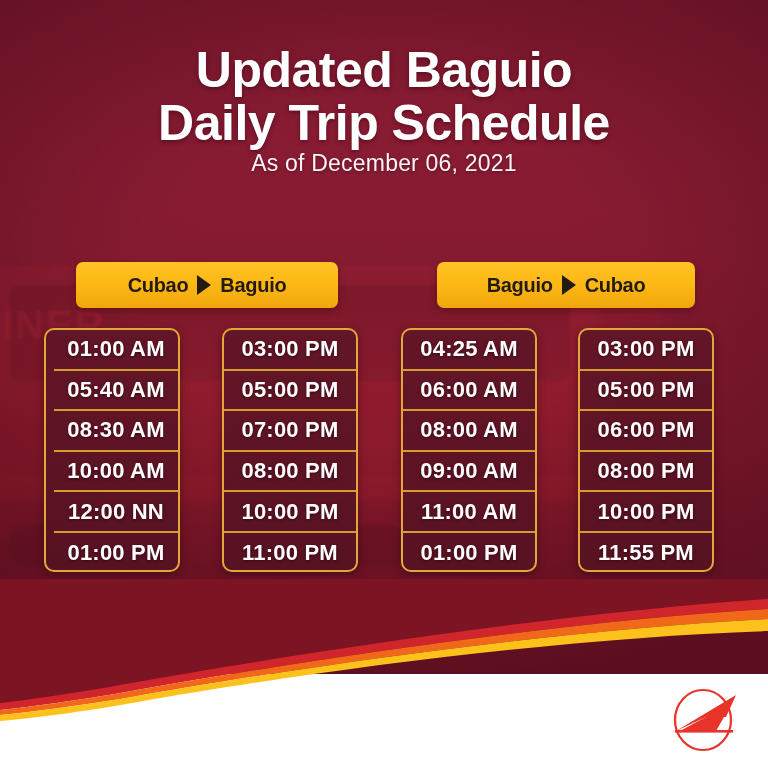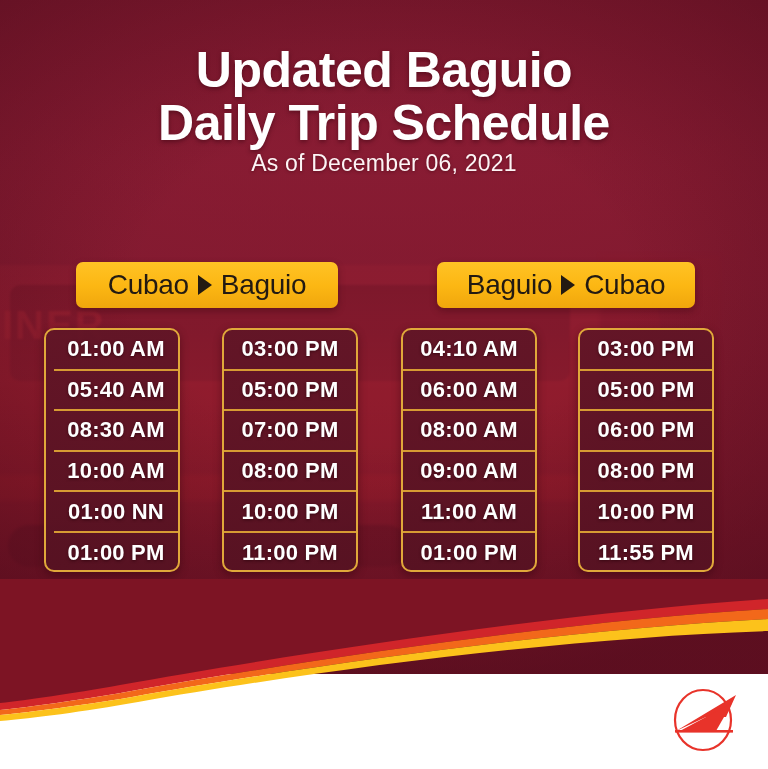--- a/index.html
+++ b/index.html
@@ -144,22 +144,22 @@
     align-items: center;
     justify-content: center;
     gap: 9px;
     padding: 0 18px;
     box-shadow: 0 3px 7px rgba(52,4,16,.38);
   }
   .badge.left  { left: 76px;  width: 262px; }
   .badge.right { left: 437px; width: 258px; }
   .badge-text {
     color: #231a12;
-    font-size: 28px;
-    font-weight: 400;
+    font-size: 20px;
+    font-weight: 700;
     letter-spacing: -0.3px;
     white-space: nowrap;
   }
   .badge-arrow {
     width: 0; height: 0;
     border-left: 14px solid #231a12;
     border-top: 10px solid transparent;
     border-bottom: 10px solid transparent;
     flex: 0 0 auto;
   }
@@ -285,21 +285,21 @@
       <div class="cell">
           <span class="cell-text">05:40 AM</span>
         </div>
       <div class="cell">
           <span class="cell-text">08:30 AM</span>
         </div>
       <div class="cell">
           <span class="cell-text">10:00 AM</span>
         </div>
       <div class="cell">
-          <span class="cell-text">01:00 NN</span>
+          <span class="cell-text">12:00 NN</span>
         </div>
       <div class="cell">
           <span class="cell-text">01:00 PM</span>
         </div>
     </div>
 
     <div class="col c2">
       <div class="cell">
           <span class="cell-text">03:00 PM</span>
         </div>
@@ -315,21 +315,21 @@
       <div class="cell">
           <span class="cell-text">10:00 PM</span>
         </div>
       <div class="cell">
           <span class="cell-text">11:00 PM</span>
         </div>
     </div>
 
     <div class="col c3">
       <div class="cell">
-          <span class="cell-text">04:10 AM</span>
+          <span class="cell-text">04:25 AM</span>
         </div>
       <div class="cell">
           <span class="cell-text">06:00 AM</span>
         </div>
       <div class="cell">
           <span class="cell-text">08:00 AM</span>
         </div>
       <div class="cell">
           <span class="cell-text">09:00 AM</span>
         </div>

